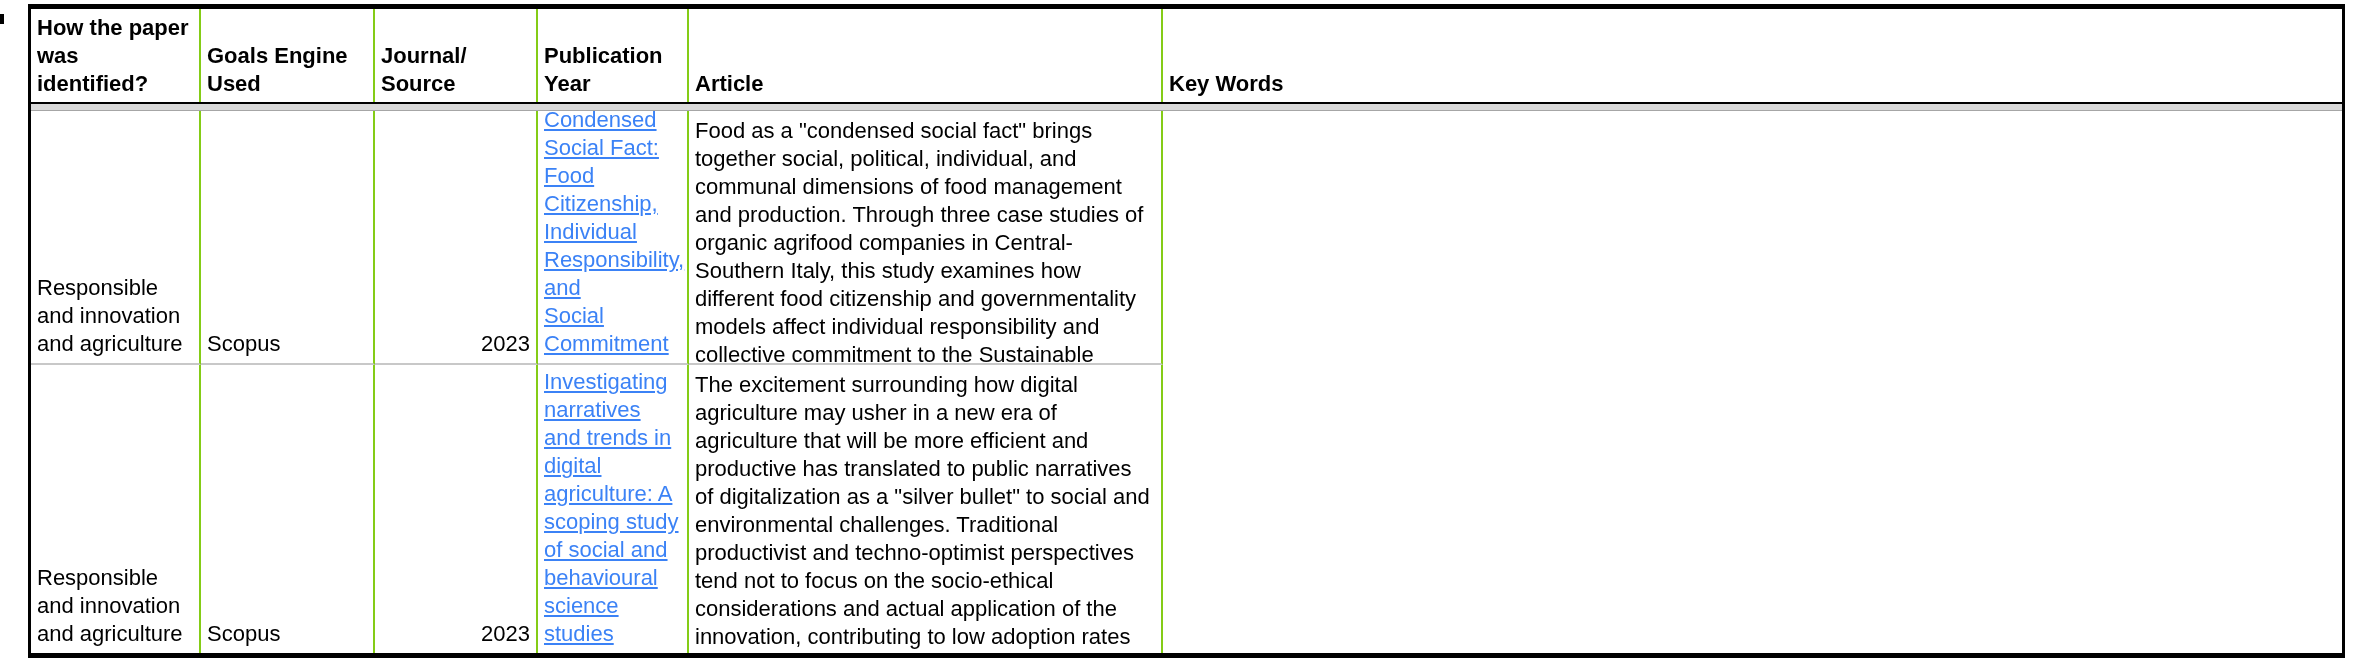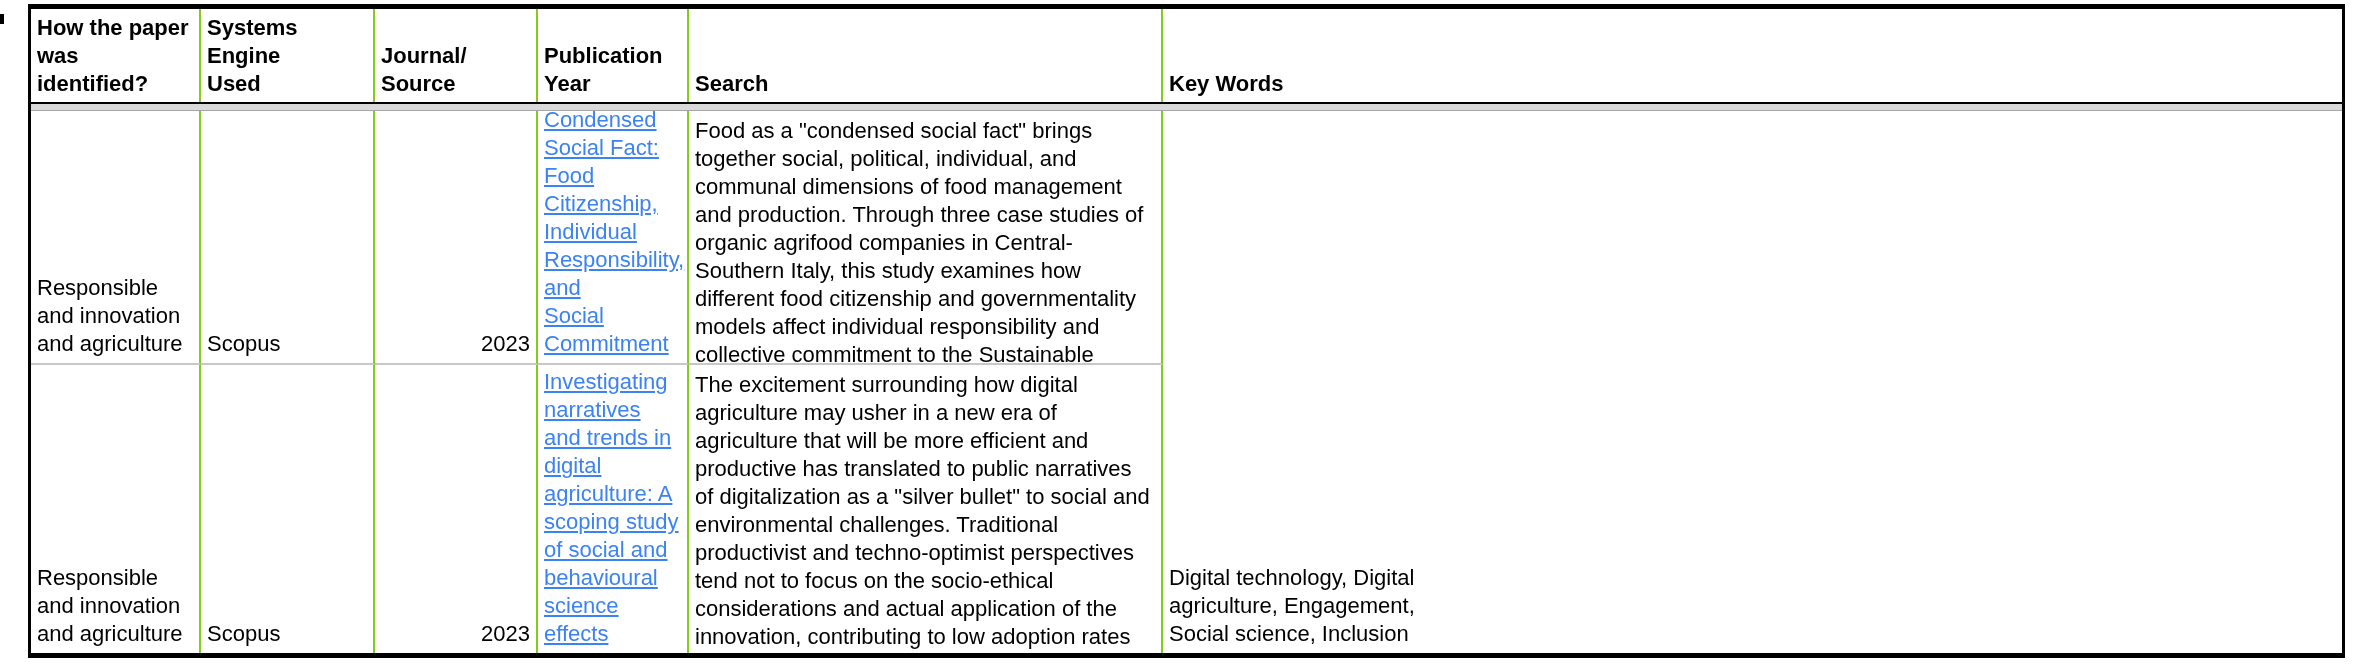--- a/index.html
+++ b/index.html
@@ -78,27 +78,27 @@
 <body>
 
 <div class="edge-mark"></div>
 
 <div class="sheet">
 
   <div class="row header-row">
     <div class="cell">How the paper
 was
 identified?</div>
-    <div class="cell">Systems Engine
+    <div class="cell">Goals Engine
 Used</div>
     <div class="cell">Journal/
 Source</div>
     <div class="cell">Publication
 Year</div>
-    <div class="cell">Search</div>
+    <div class="cell">Article</div>
     <div class="cell last">Key Words</div>
   </div>
 
   <div class="freeze-bar"></div>
 
   <div class="row data-row-1">
     <div class="cell">Responsible
 and innovation
 and agriculture</div>
     <div class="cell">Scopus</div>
@@ -110,20 +110,17 @@
   </div>
 
   <div class="row data-row-2">
     <div class="cell">Responsible
 and innovation
 and agriculture</div>
     <div class="cell">Scopus</div>
     <div class="cell num">2023</div>
     <div class="cell"><a class="article-link">Investigating narratives and trends in digital
 agriculture: A scoping study of social and
-behavioural science effects</a></div>
+behavioural science studies</a></div>
     <div class="cell summary">The excitement surrounding how digital agriculture may usher in a new era of agriculture that will be more efficient and productive has translated to public narratives of digitalization as a "silver bullet" to social and environmental challenges. Traditional productivist and techno-optimist perspectives tend not to focus on the socio-ethical considerations and actual application of the innovation, contributing to low adoption rates and irresponsible innovations. This scoping study pays particular attention to stakeholder engagement in social science literature on digital agriculture, finding that integrating more inclusive approaches to technology design and implementation (upstream and bottom-up rather than downstream and top-down) will help mitigate the negative effects of 'disruptive' innovations.</div>
-    <div class="cell last">Digital technology, Digital
-agriculture, Engagement,
-Social science, Inclusion</div>
   </div>
 
 </div>
 
 </body></html>

